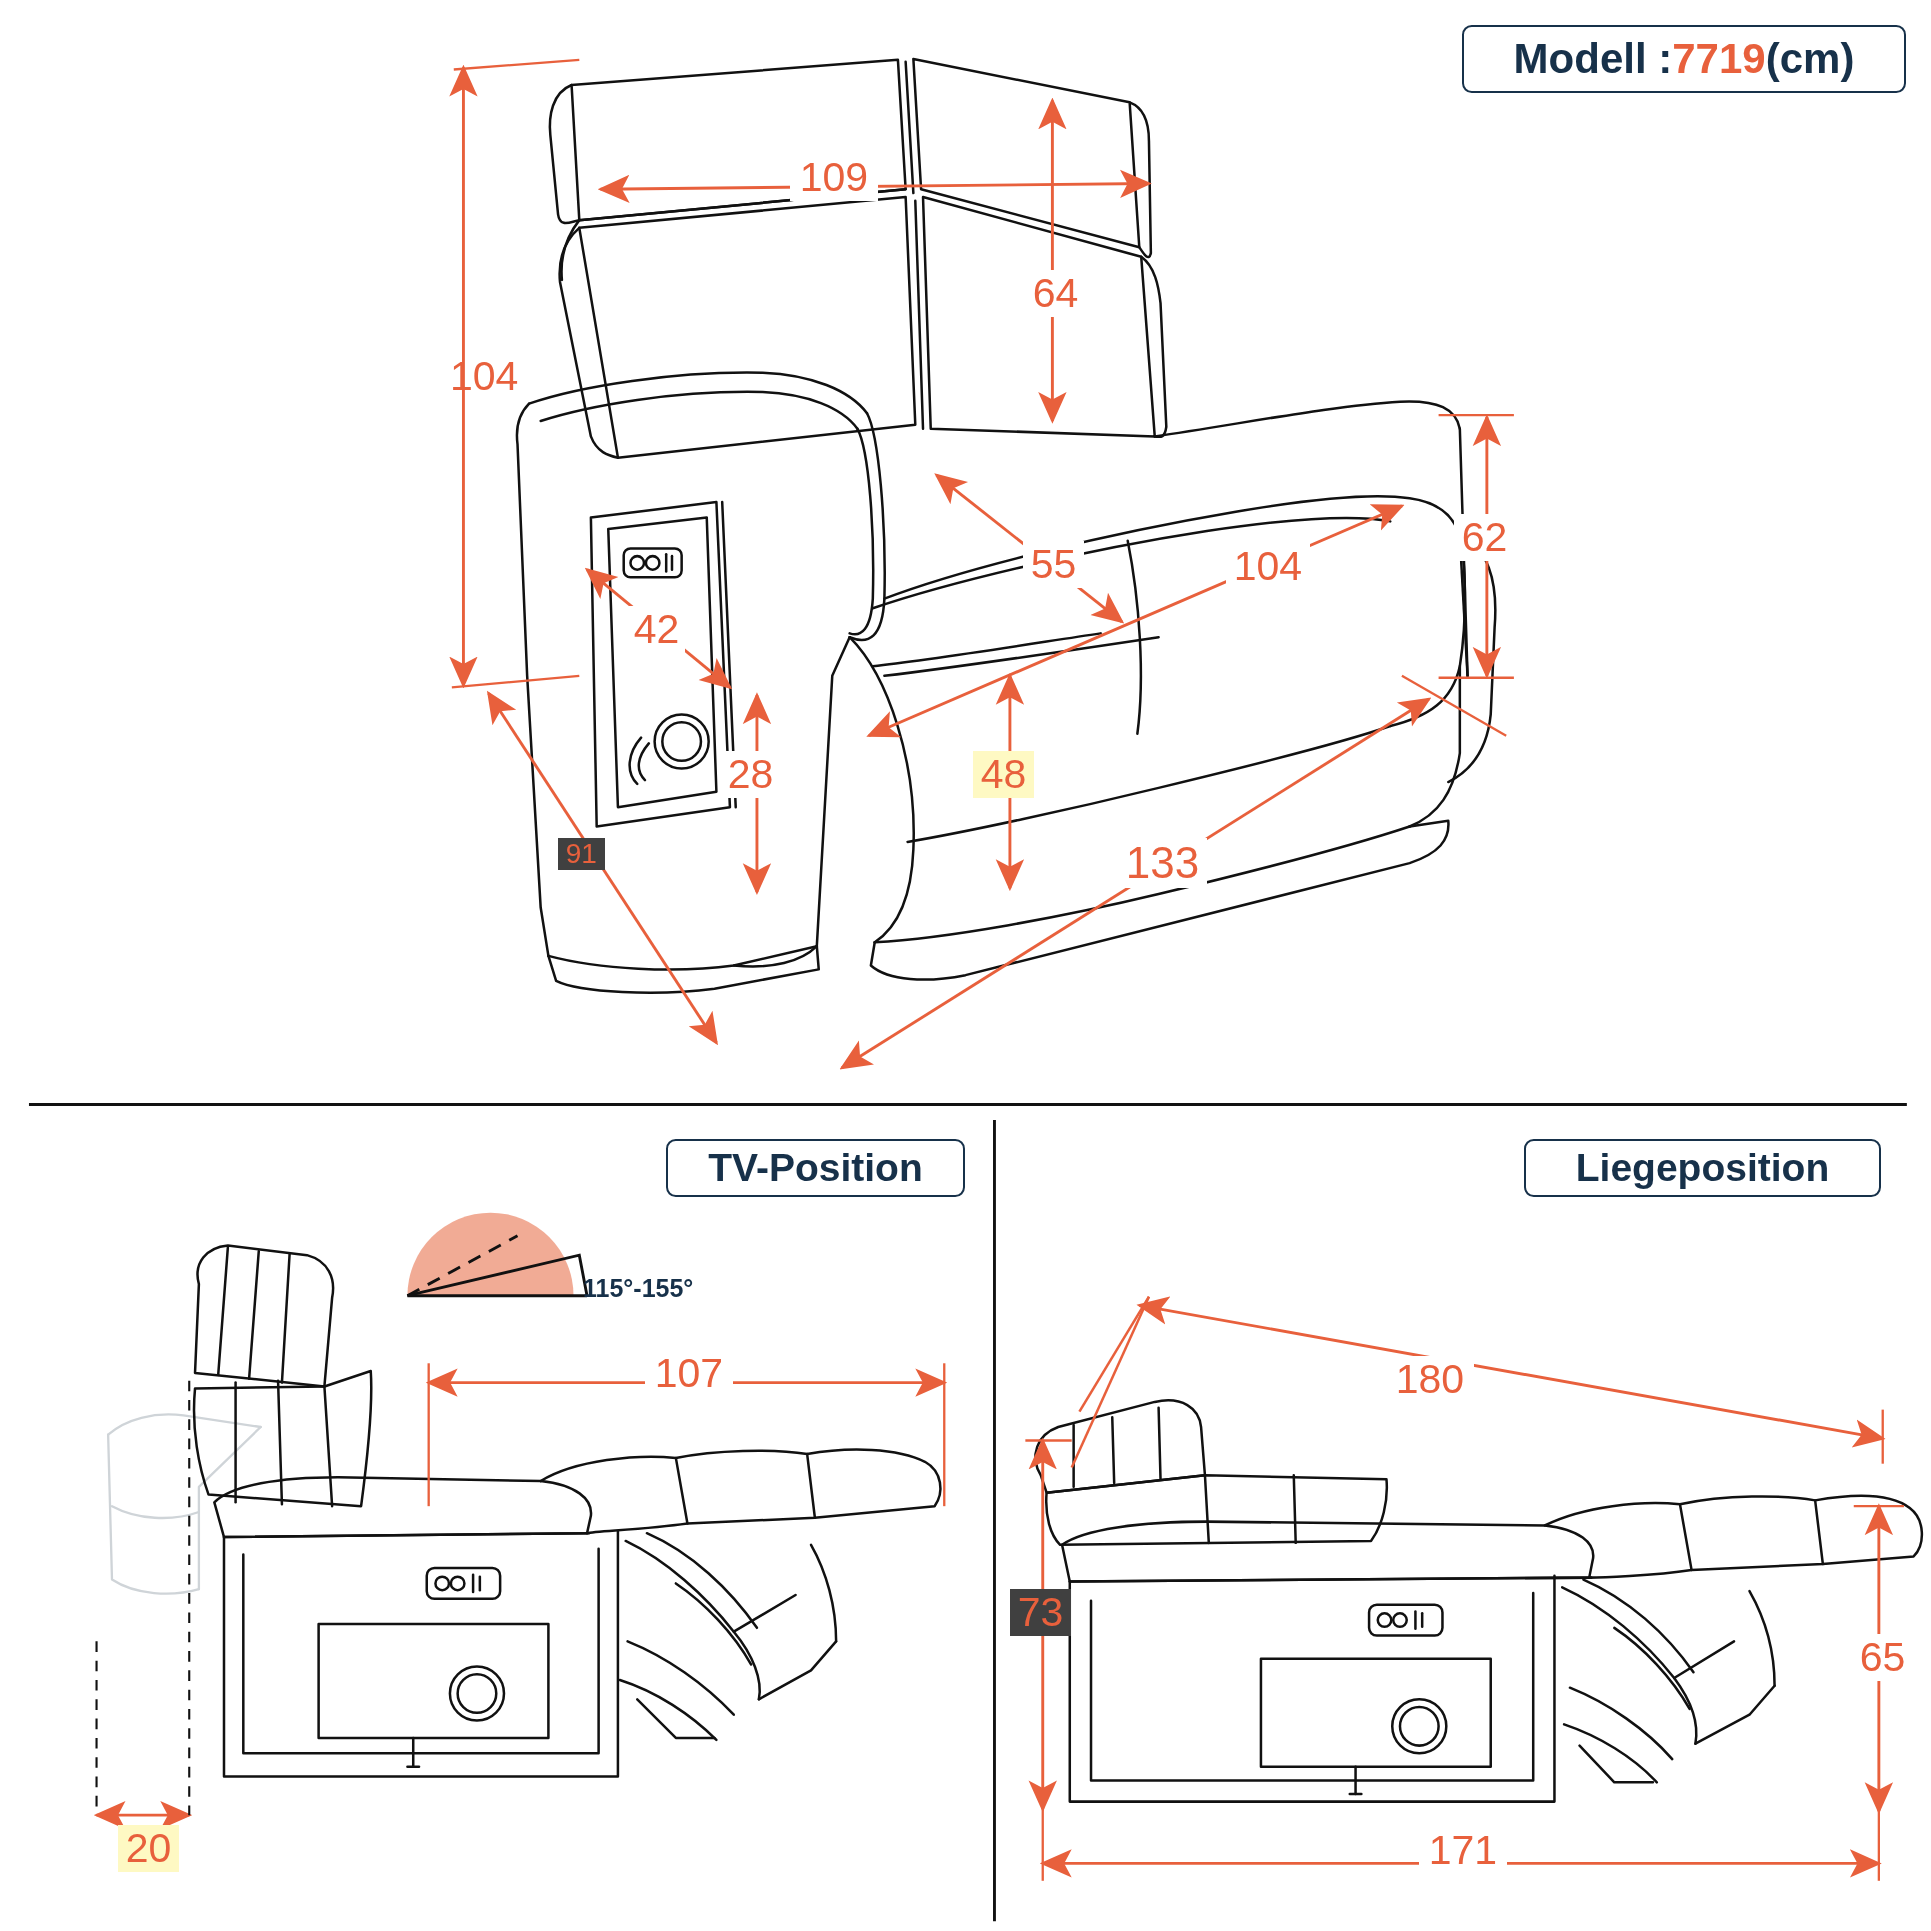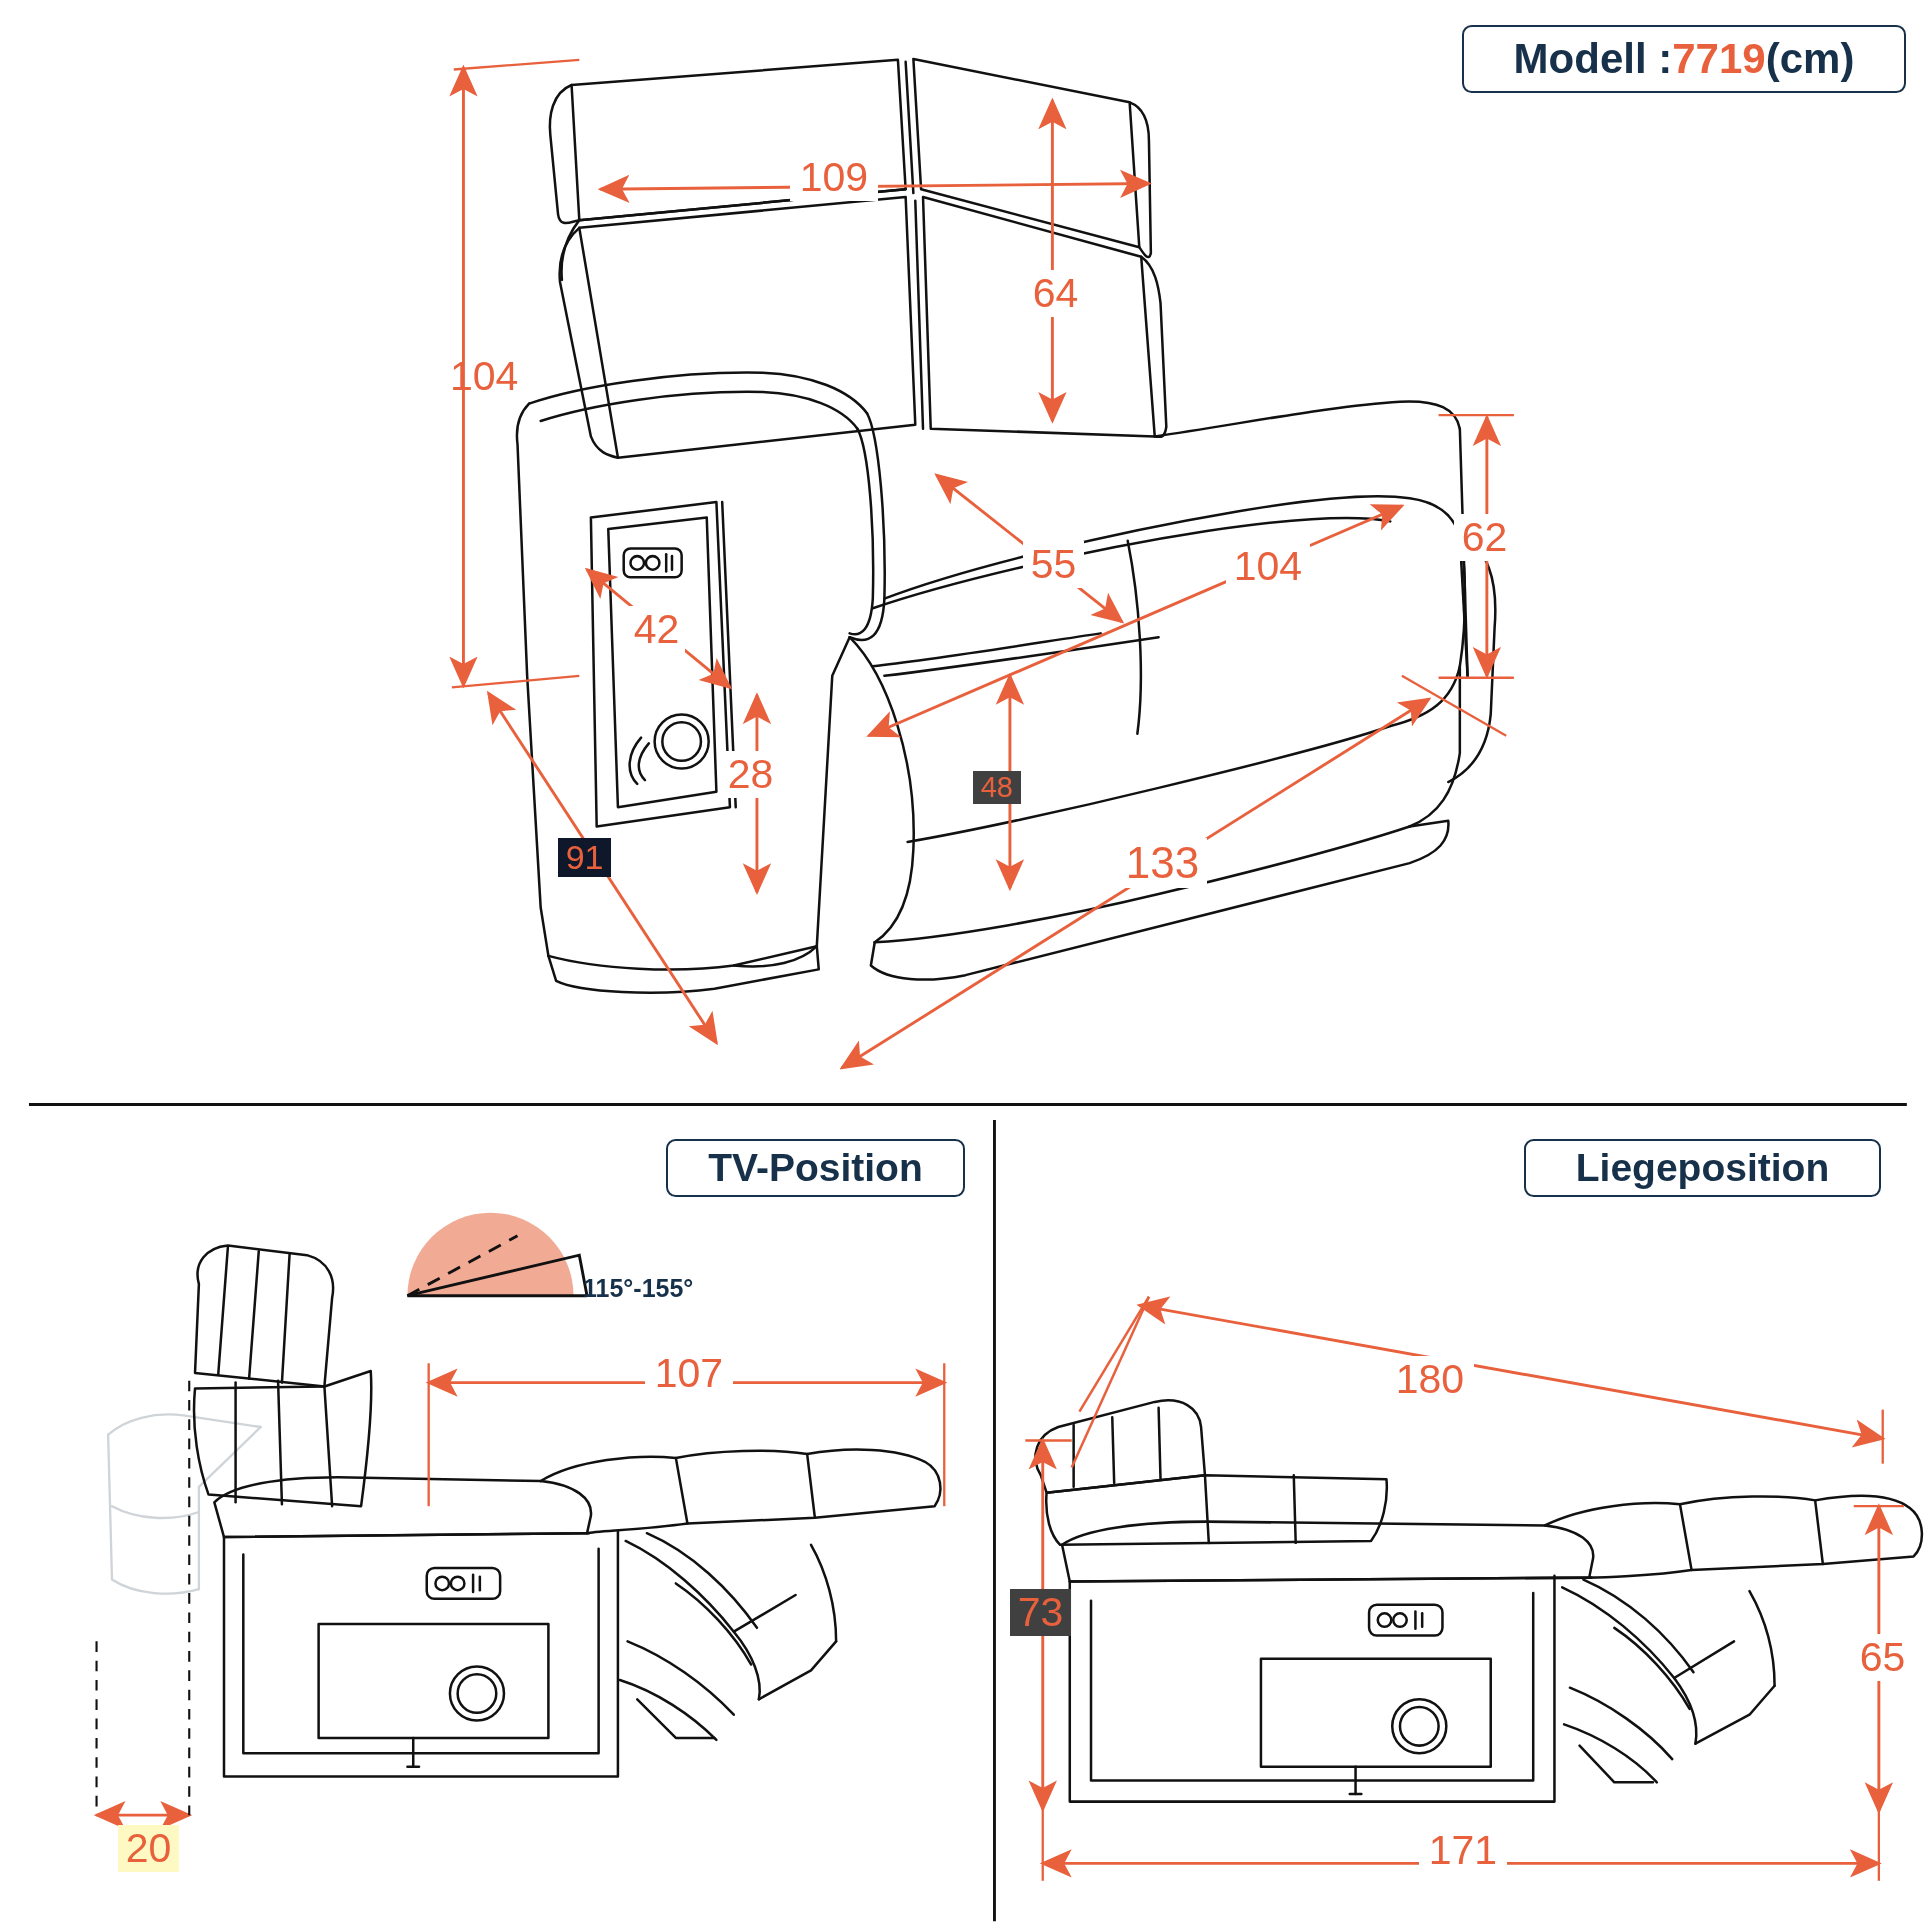--- a/index.html
+++ b/index.html
@@ -318,22 +318,22 @@
   </div>
 
   <div class="dim-text" style="left:450px; top:353px; font-size:41px;">104</div>
   <div class="dim-text" style="left:790px; top:154px; font-size:41px; background:#fff; padding:0 9.7px;">109</div>
   <div class="dim-text" style="left:1025px; top:270px; font-size:41px; background:#fff; padding:0 7.7px;">64</div>
   <div class="dim-text" style="left:1023px; top:541px; font-size:41px; background:#fff; padding:0 7.7px;">55</div>
   <div class="dim-text" style="left:1226px; top:543px; font-size:41px; background:#fff; padding:0 7.7px;">104</div>
   <div class="dim-text" style="left:1454px; top:514px; font-size:41px; background:#fff; padding:0 7.7px;">62</div>
   <div class="dim-text" style="left:628px; top:606px; font-size:41px; background:#fff; padding:0 5.8px;">42</div>
   <div class="dim-text" style="left:720px; top:751px; font-size:41px; background:#fff; padding:0 7.7px;">28</div>
-  <div class="dim-text" style="left:973px; top:751px; font-size:29px; background:#404040; padding:0 7.7px;margin-top:20px;">48</div>
-  <div class="dim-text" style="left:558px; top:838px; font-size:34px; background:#0f172a; padding:0 7.7px;">91</div>
+  <div class="dim-text" style="left:973px; top:751px; font-size:41px; background:#fef9c3; padding:0 7.7px;">48</div>
+  <div class="dim-text" style="left:558px; top:838px; font-size:28px; background:#404040; padding:0 7.7px;">91</div>
   <div class="dim-text" style="left:1118px; top:838px; font-size:44px; background:#fff; padding:0 7.7px;">133</div>
 
   <div class="dim-text" style="left:645px; top:1350px; font-size:41px; background:#fff; padding:0 9.7px;">107</div>
   <div class="dim-text" style="left:118px; top:1825px; font-size:41px; background:#fef9c3; padding:0 7.7px;">20</div>
   <div class="angle-text" style="left:583px; top:1274px; font-size:25px;">115°-155°</div>
 
   <div class="dim-text" style="left:1386px; top:1356px; font-size:41px; background:#fff; padding:0 9.7px;">180</div>
   <div class="dim-text" style="left:1010px; top:1589px; font-size:41px; background:#404040; padding:0 7.7px;">73</div>
   <div class="dim-text" style="left:1852px; top:1634px; font-size:41px; background:#fff; padding:0 7.7px;">65</div>
   <div class="dim-text" style="left:1419px; top:1827px; font-size:41px; background:#fff; padding:0 9.7px;">171</div>

